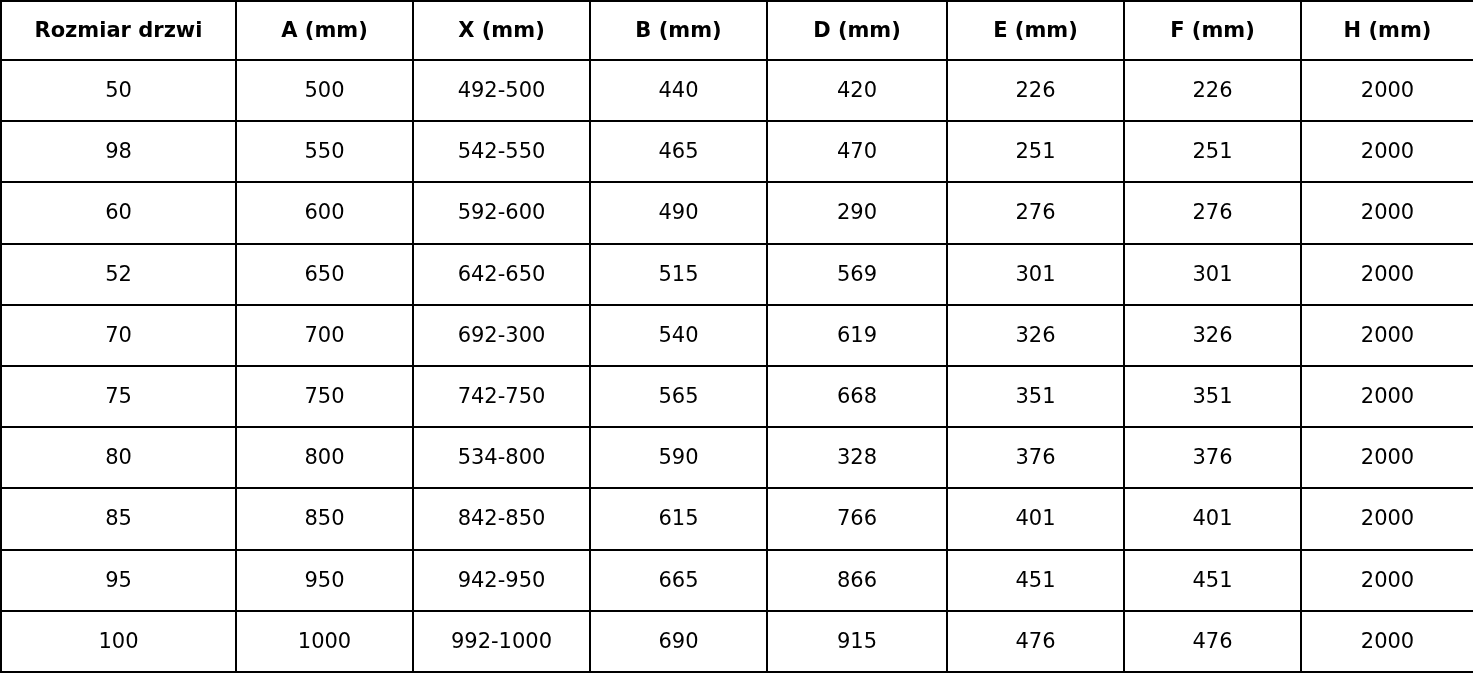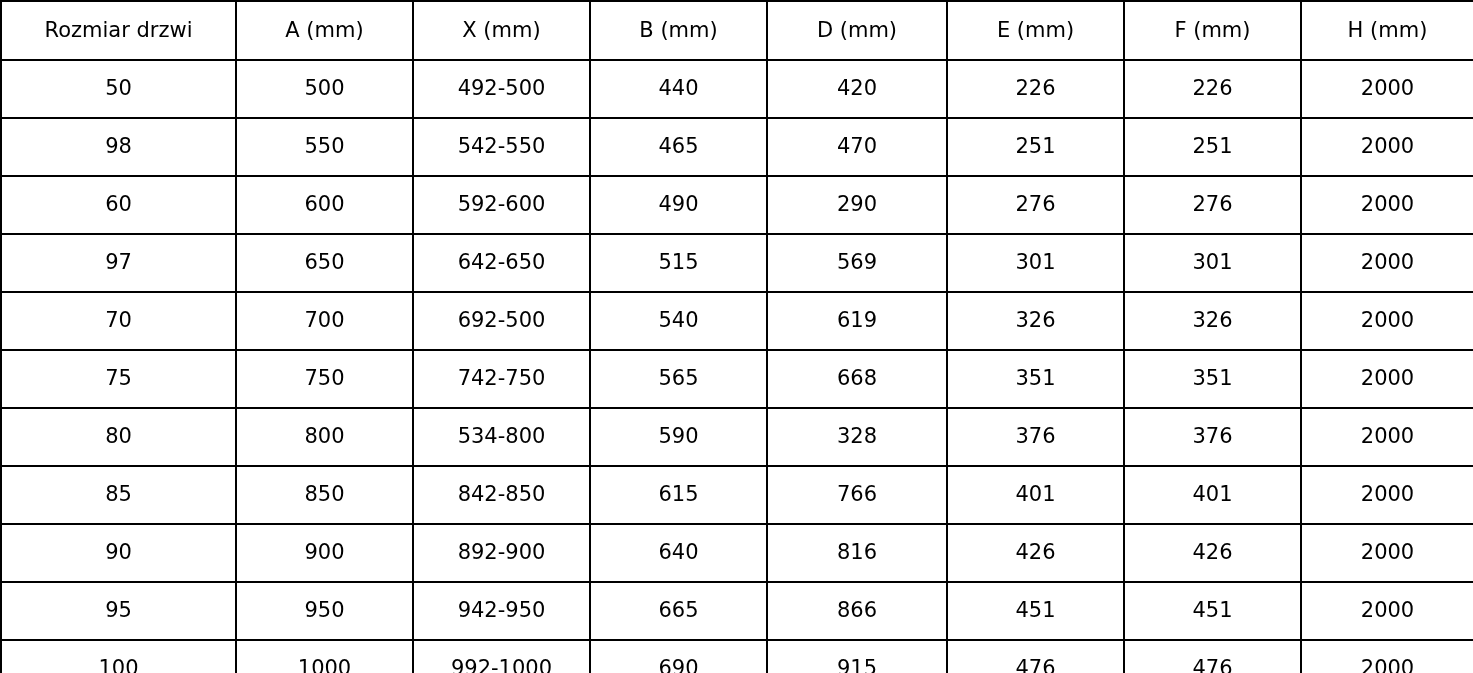--- a/index.html
+++ b/index.html
@@ -28,21 +28,21 @@
   table.spec-table th,
   table.spec-table td {
     border: 2px solid #000000;
     text-align: center;
     vertical-align: middle;
     font-size: 21px;
     padding: 0 4px;
     line-height: 1.2;
   }
   table.spec-table thead th {
-    font-weight: normal;
+    font-weight: bold;
     height: 57px;
   }
   table.spec-table tbody td {
     font-weight: normal;
     height: 56px;
   }
   
   col.c0 { width: 235px; }
   col.c1 { width: 177px; }
   col.c2 { width: 177px; }
@@ -104,33 +104,33 @@
         <td>60</td>
         <td>600</td>
         <td>592-600</td>
         <td>490</td>
         <td>290</td>
         <td>276</td>
         <td>276</td>
         <td>2000</td>
       </tr>
       <tr>
-        <td>97</td>
+        <td>52</td>
         <td>650</td>
         <td>642-650</td>
         <td>515</td>
         <td>569</td>
         <td>301</td>
         <td>301</td>
         <td>2000</td>
       </tr>
       <tr>
         <td>70</td>
         <td>700</td>
-        <td>692-500</td>
+        <td>692-300</td>
         <td>540</td>
         <td>619</td>
         <td>326</td>
         <td>326</td>
         <td>2000</td>
       </tr>
       <tr>
         <td>75</td>
         <td>750</td>
         <td>742-750</td>
@@ -154,30 +154,20 @@
         <td>85</td>
         <td>850</td>
         <td>842-850</td>
         <td>615</td>
         <td>766</td>
         <td>401</td>
         <td>401</td>
         <td>2000</td>
       </tr>
       <tr>
-        <td>90</td>
-        <td>900</td>
-        <td>892-900</td>
-        <td>640</td>
-        <td>816</td>
-        <td>426</td>
-        <td>426</td>
-        <td>2000</td>
-      </tr>
-      <tr>
         <td>95</td>
         <td>950</td>
         <td>942-950</td>
         <td>665</td>
         <td>866</td>
         <td>451</td>
         <td>451</td>
         <td>2000</td>
       </tr>
       <tr>

